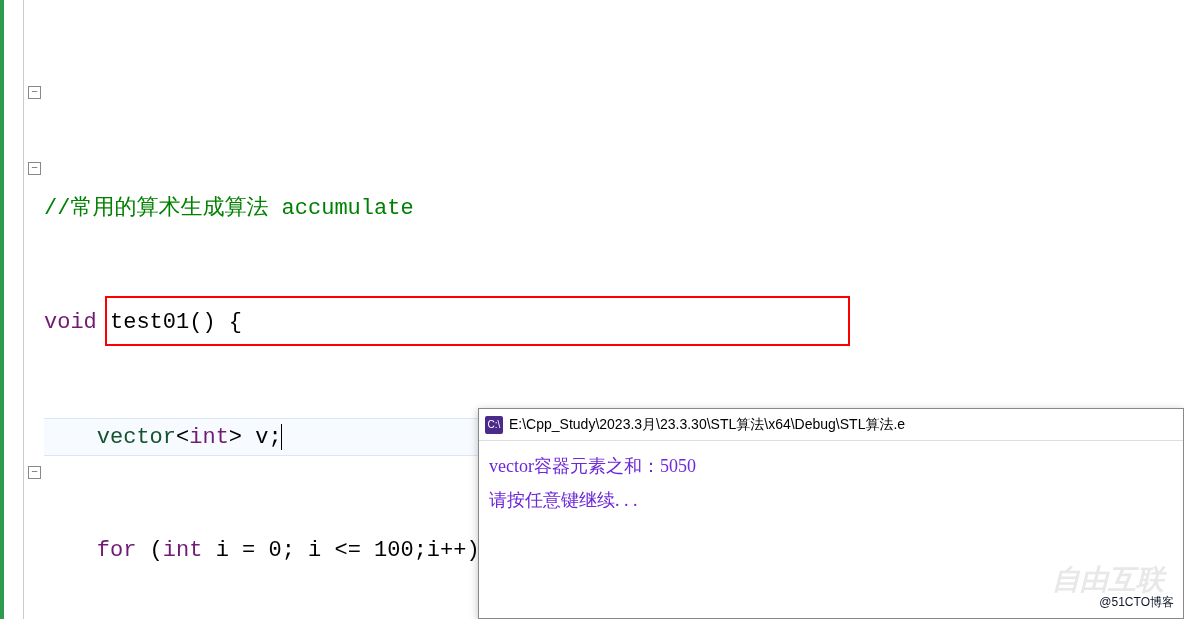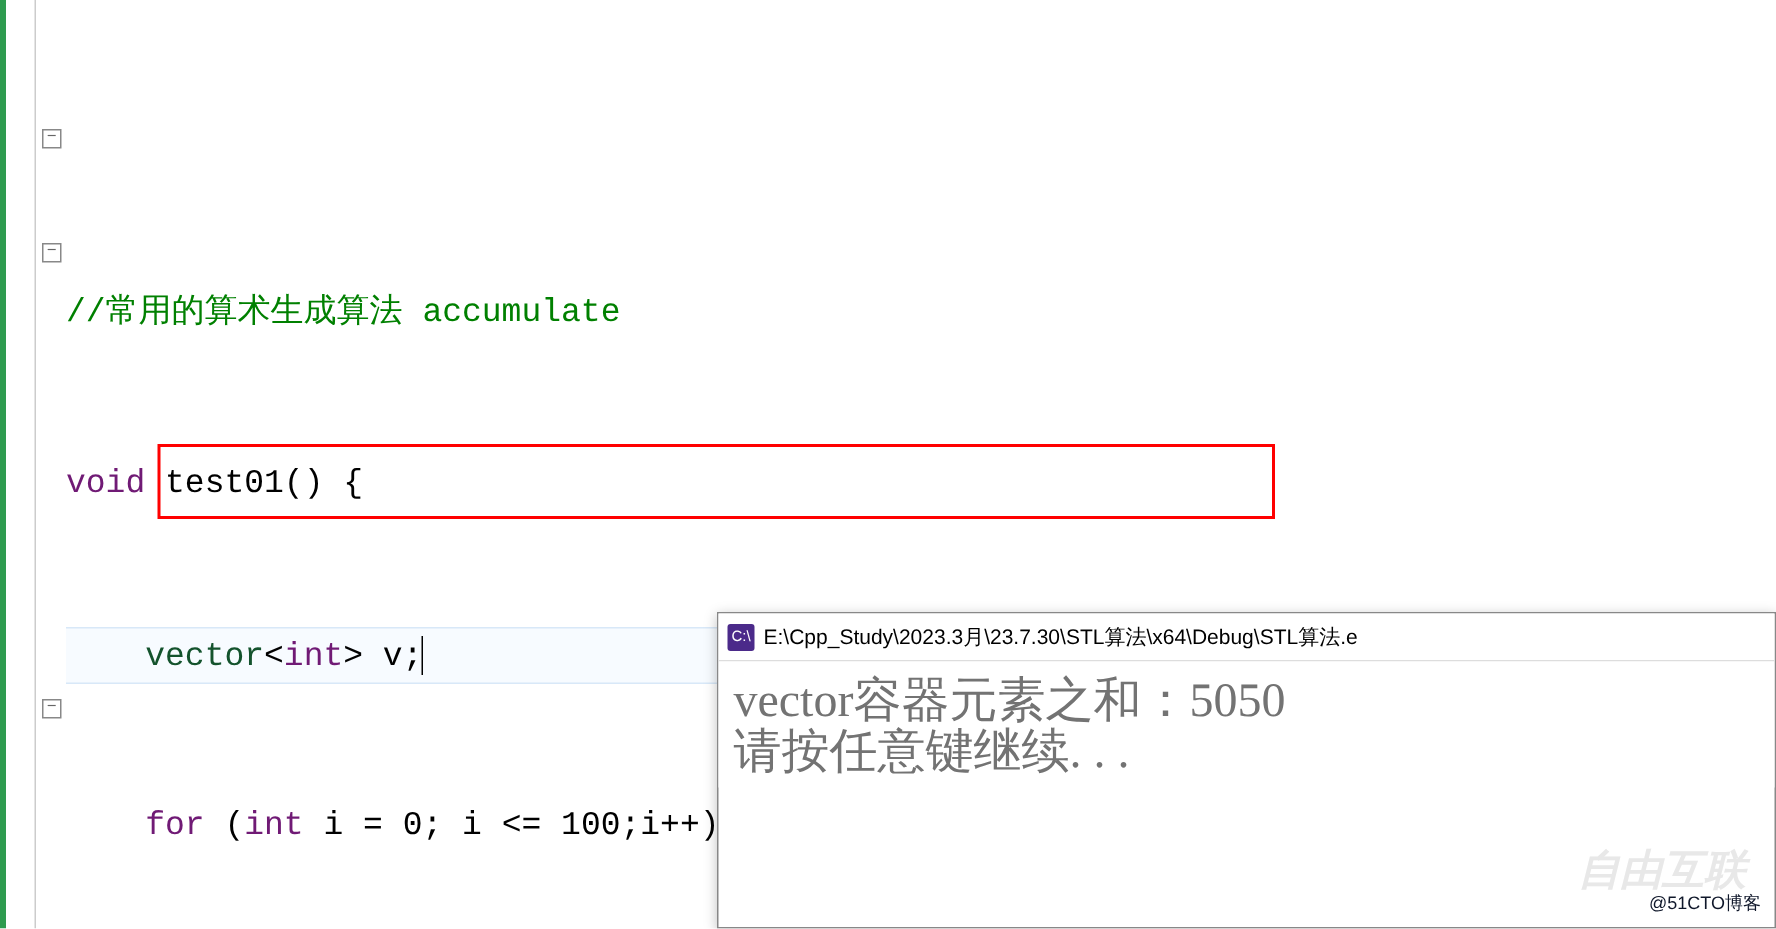--- a/index.html
+++ b/index.html
@@ -106,23 +106,23 @@
     font-family: Arial;
     display: flex;
     align-items: center;
     justify-content: center;
     margin-right: 6px;
     border-radius: 2px;
   }
   .console-body {
     padding: 8px 10px;
     font-family: "SimSun", "NSimSun", serif;
-    font-size: 32px;
+    font-size: 18px;
     line-height: 34px;
-    color: #737373;
+    color: #6d28d9;
     background: #fff;
     white-space: pre;
   }
   .watermark {
     position: absolute;
     right: 10px;
     bottom: 8px;
     font-family: Arial, sans-serif;
     font-size: 12px;
     color: #0f172a;
@@ -166,20 +166,20 @@
     
     
     
   </div>
 
   <div class="redbox" style="left:105px; top:296px; width:745px; height:50px;"></div>
 
   <div class="console-window" style="left:478px; top:408px; width:706px; height:211px;">
     <div class="console-title">
       <div class="console-icon">C:\</div>
-      <span>E:\Cpp_Study\2023.3月\23.7.30\STL算法\x64\Debug\STL算法.e</span>
+      <span>E:\Cpp_Study\2023.3月\23.3.30\STL算法\x64\Debug\STL算法.e</span>
     </div>
     <div class="console-body"><div>vector容器元素之和：5050</div><div>请按任意键继续. . .</div></div>
   </div>
 
   <div class="watermark-big">自由互联</div>
   <div class="watermark">@51CTO博客</div>
 </div>
 
 </body></html>

